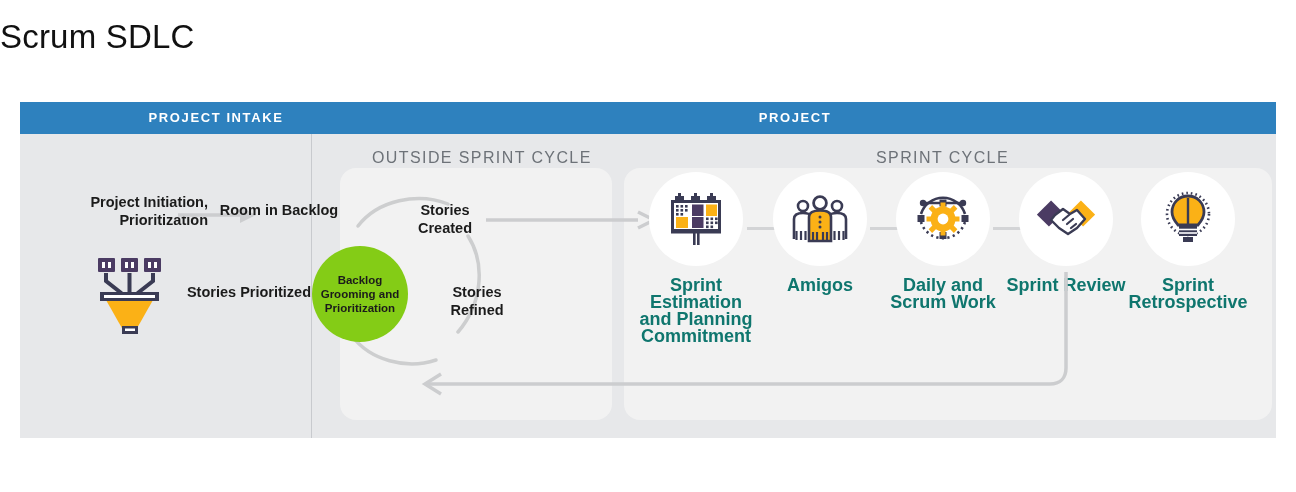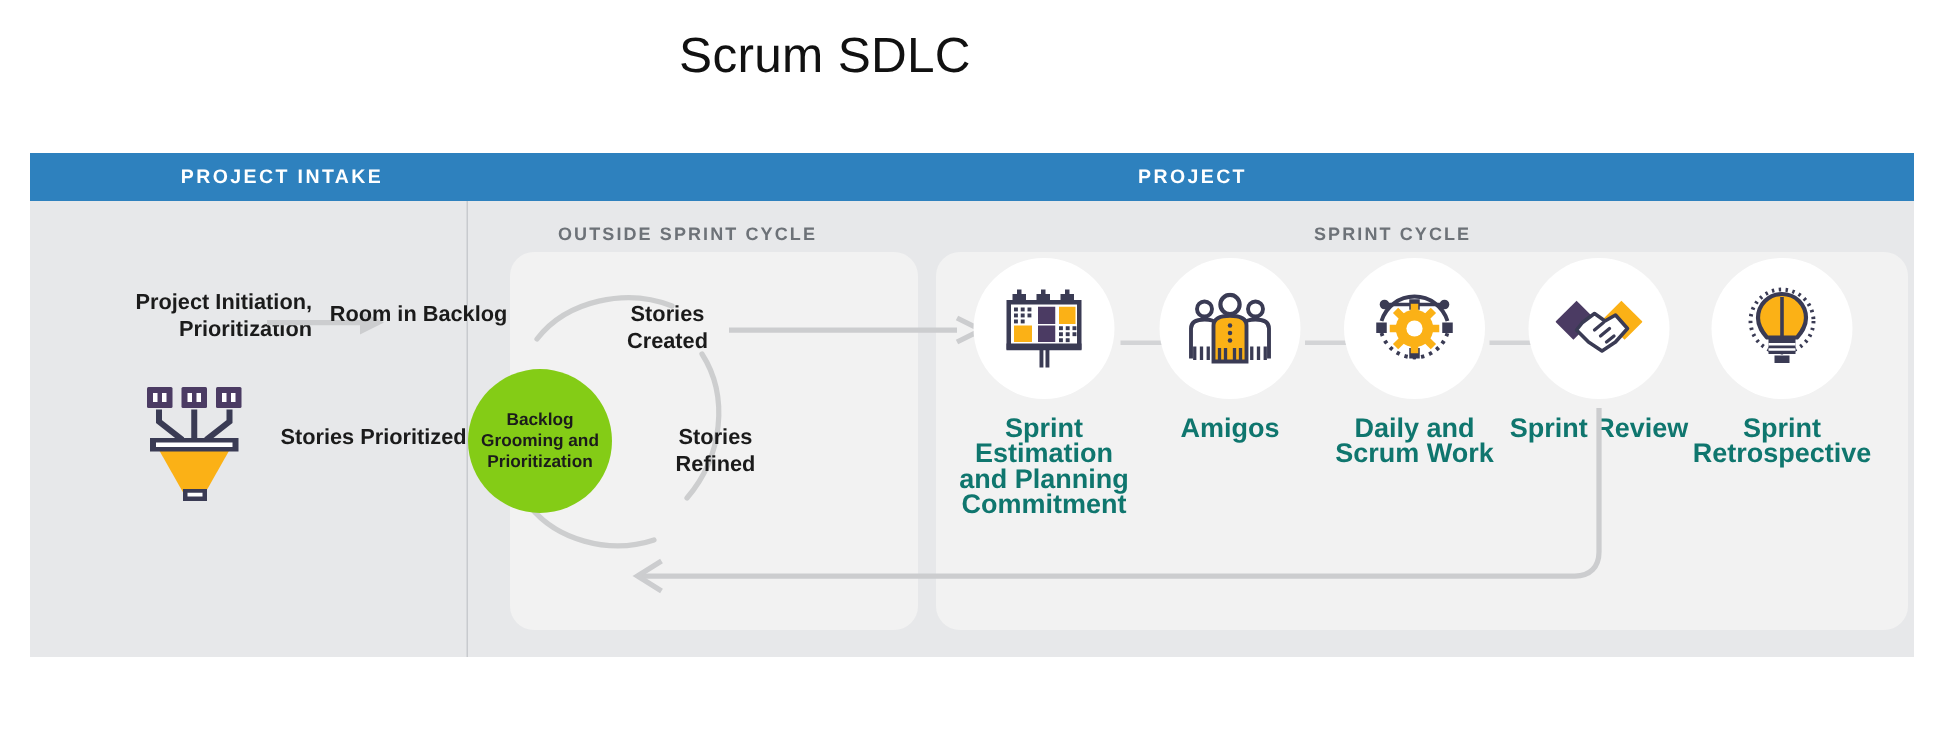--- a/index.html
+++ b/index.html
@@ -1,45 +1,45 @@
 <!DOCTYPE html>
 <html><head>
 <meta charset="utf-8">
 <style>
   html,body{margin:0;padding:0;background:#ffffff;}
   body{width:1296px;height:492px;position:relative;overflow:hidden;
        font-family:"Liberation Sans","DejaVu Sans",sans-serif;}
 
   
   #page-title{
-    position:absolute;left:0;top:18px;width:1100px;text-align:center;
+    position:absolute;left:0;top:18px;width:1100px;
     font-size:33px;font-weight:400;color:#111111;letter-spacing:.2px;
   }
 
   
   #diagram{position:absolute;left:20px;top:102px;width:1256px;height:336px;}
 
   
   .hdr{position:absolute;top:0;height:32px;background:#2E81BE;}
   .hdr span{display:block;line-height:32px;text-align:center;color:#ffffff;
             font-size:13px;font-weight:700;letter-spacing:1.6px;}
-  #hdr-intake{left:0;width:336px;}
+  #hdr-intake{left:0;width:336px;padding-left:28px;}
   #hdr-process{left:294px;width:962px;}
 
   
   .body-panel{position:absolute;top:32px;height:304px;background:#E7E8EA;}
   #body-intake{left:0;width:290px;}
   #body-process{left:294px;width:962px;}
   #mid-divider{position:absolute;left:290px;top:32px;width:4px;height:304px;
                background:#E7E8EA;}
   #mid-divider:after{content:"";position:absolute;left:1px;top:0;width:1px;
                height:304px;background:#c8cace;}
 
   
-  .sublabel{position:absolute;font-size:12px;font-weight:700;color:#6d7278;
+  .sublabel{position:absolute;font-size:16px;font-weight:400;color:#6d7278;
             letter-spacing:1.4px;}
   #lbl-outside{left:352px;top:47px;}
   #lbl-sprint{left:856px;top:47px;}
 
   
   .card{position:absolute;background:#F2F2F2;border-radius:16px;}
   #card-outside{left:320px;top:66px;width:272px;height:252px;}
   #card-sprint{left:604px;top:66px;width:648px;height:252px;}
 
   

